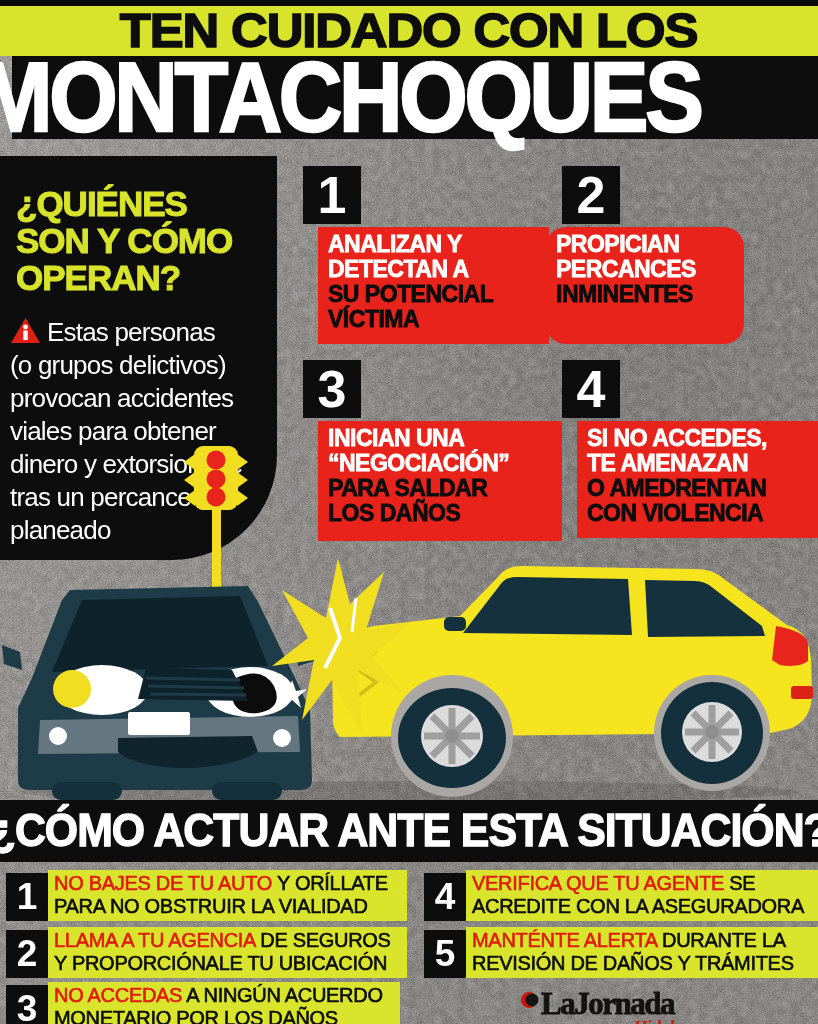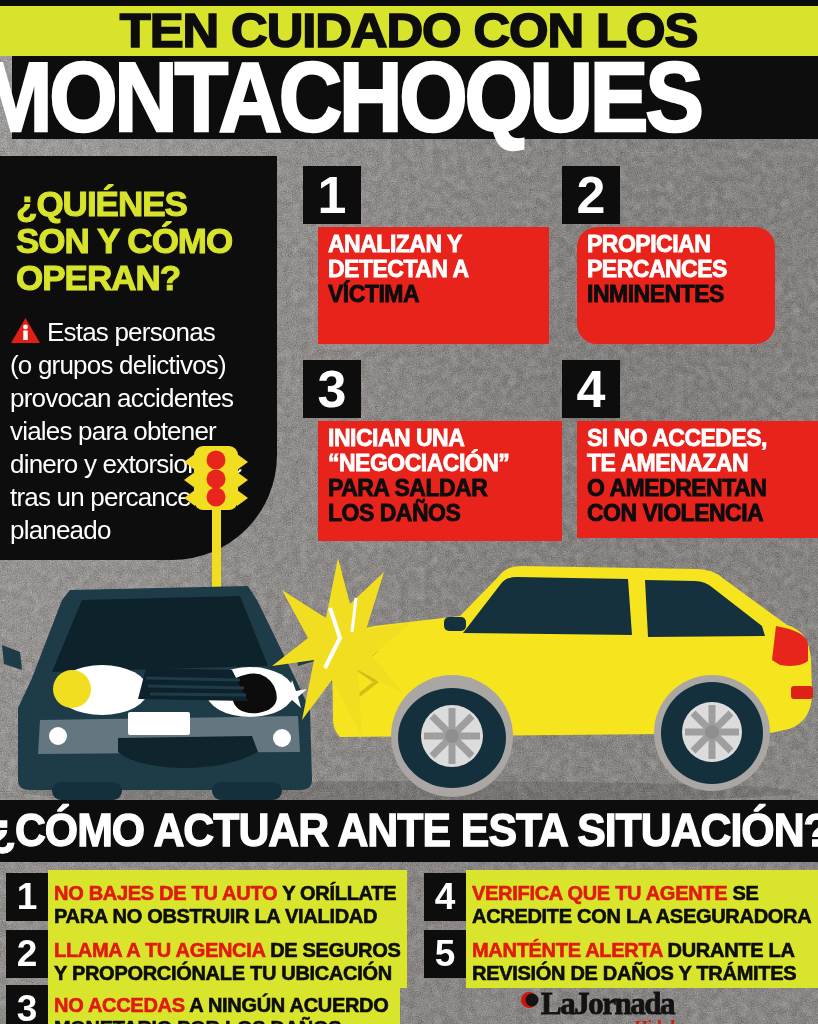--- a/index.html
+++ b/index.html
@@ -37,37 +37,37 @@
   .traffic-light { position:absolute; left:183px; top:446px; z-index:2; }
 
   
   .step-num { position:absolute; width:58px; height:58px; background:#0d0d0d; color:#fff; z-index:2;
     display:flex; align-items:center; justify-content:center; font-size:52px; font-weight:bold; }
   .step-box { position:absolute; background:#e8231c; z-index:2; padding:5px 10px 8px 10px; }
   .step-line { font-size:23px; font-weight:bold; line-height:25px; letter-spacing:-0.5px; white-space:nowrap;
     -webkit-text-stroke:0.8px currentColor; }
   .w { color:#ffffff; } .b { color:#0d0d0d; }
   .pos-n1 { left:303px; top:166px; } .pos-b1 { left:318px; top:227px; width:211px; height:104px; }
-  .pos-n2 { left:562px; top:166px; } .pos-b2 { left:577px; top:227px; width:178px; height:104px;border-radius:20px; }
+  .pos-n2 { left:562px; top:166px; } .pos-b2 { left:546px; top:227px; width:178px; height:104px;border-radius:20px; }
   .pos-n3 { left:303px; top:360px; } .pos-b3 { left:318px; top:421px; width:224px; height:107px; }
   .pos-n4 { left:562px; top:360px; } .pos-b4 { left:577px; top:421px; width:239px; height:104px; }
 
   .crash-art { position:absolute; left:0; top:540px; z-index:2; }
 
   
   .band-action { position:absolute; left:0; top:800px; width:818px; height:62px; background:#0d0d0d; z-index:4;
     display:flex; align-items:center; justify-content:center; }
   .band-action .txt { font-size:42px; font-weight:bold; color:#ffffff; white-space:nowrap;
     letter-spacing:-1px; transform:scale(1.02,1.08); -webkit-text-stroke:1.2px #ffffff; }
 
   
   .tip-num { position:absolute; width:42px; height:48px; background:#0d0d0d; color:#fff; z-index:4;
     display:flex; align-items:center; justify-content:center; font-size:37px; font-weight:bold; }
-  .tip-box { position:absolute; background:#d9e52c; z-index:4; padding:12px 6px 3px 6px;
-    font-size:20px; font-weight:bold; line-height:23px; letter-spacing:-0.3px; color:#0d0d0d;
+  .tip-box { position:absolute; background:#d9e52c; z-index:4; padding:2px 6px 3px 6px;
+    font-size:20px; font-weight:normal; line-height:23px; letter-spacing:-0.3px; color:#0d0d0d;
     -webkit-text-stroke:0.6px currentColor; }
   .tip-red { color:#e01b0e; -webkit-text-stroke:0.6px #e01b0e; }
   .pos-tn1 { left:6px;   top:873px; } .pos-tb1 { left:48px;  top:870px; width:347px; min-height:46px; }
   .pos-tn2 { left:6px;   top:930px; } .pos-tb2 { left:48px;  top:927px; width:347px; min-height:46px; }
   .pos-tn3 { left:6px;   top:985px; } .pos-tb3 { left:48px;  top:982px; width:340px; min-height:46px; }
   .pos-tn4 { left:424px; top:873px; } .pos-tb4 { left:466px; top:870px; width:348px; min-height:46px; }
   .pos-tn5 { left:424px; top:930px; } .pos-tb5 { left:466px; top:927px; width:352px; min-height:46px; }
 
   
   .logo { position:absolute; left:520px; top:980px; width:200px; z-index:4; font-family:"Liberation Serif", serif; }
@@ -142,20 +142,21 @@
       <circle cx="33" cy="14" r="9.5" fill="#e8251c"></circle>
       <circle cx="33" cy="33" r="9.5" fill="#e8251c"></circle>
       <circle cx="33" cy="51" r="9.5" fill="#e8251c"></circle>
     </svg>
   </div>
 
   <div class="step-num pos-n1">1</div>
   <div class="step-box pos-b1">
     <div class="step-line w">ANALIZAN Y</div>
     <div class="step-line w">DETECTAN A</div>
+    <div class="step-line b">SU POTENCIAL</div>
     <div class="step-line b">VÍCTIMA</div>
   </div>
 
   <div class="step-num pos-n2">2</div>
   <div class="step-box pos-b2">
     <div class="step-line w">PROPICIAN</div>
     <div class="step-line w">PERCANCES</div>
     <div class="step-line b">INMINENTES</div>
   </div>
 

